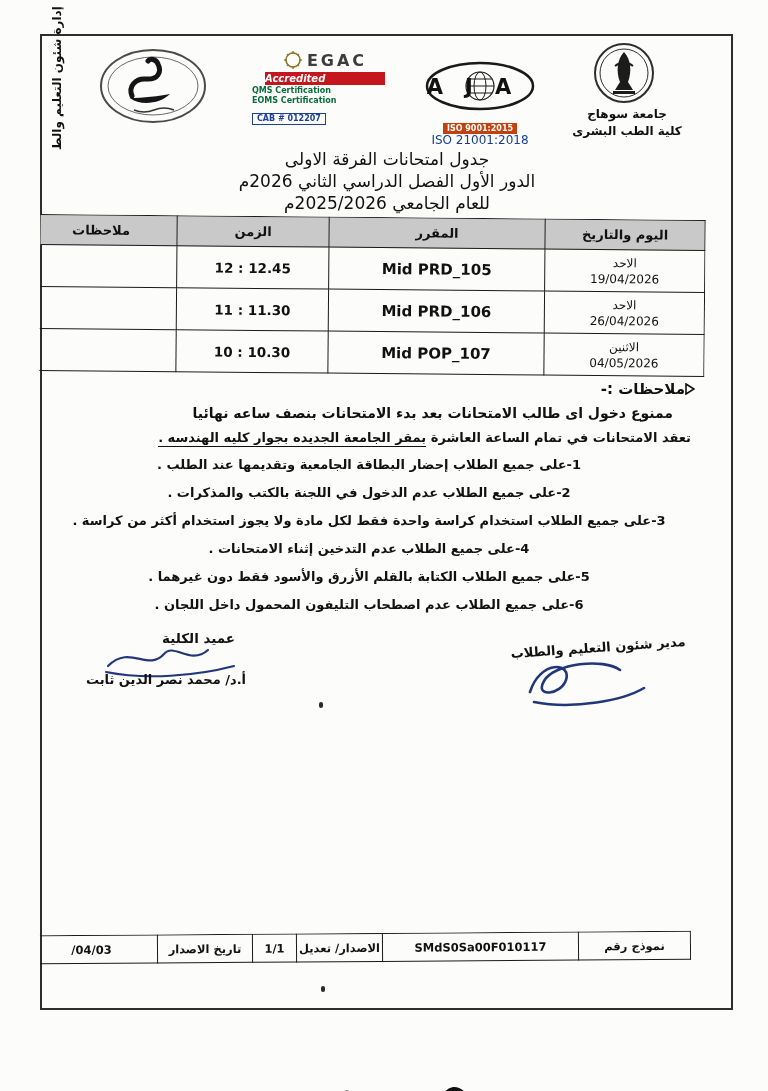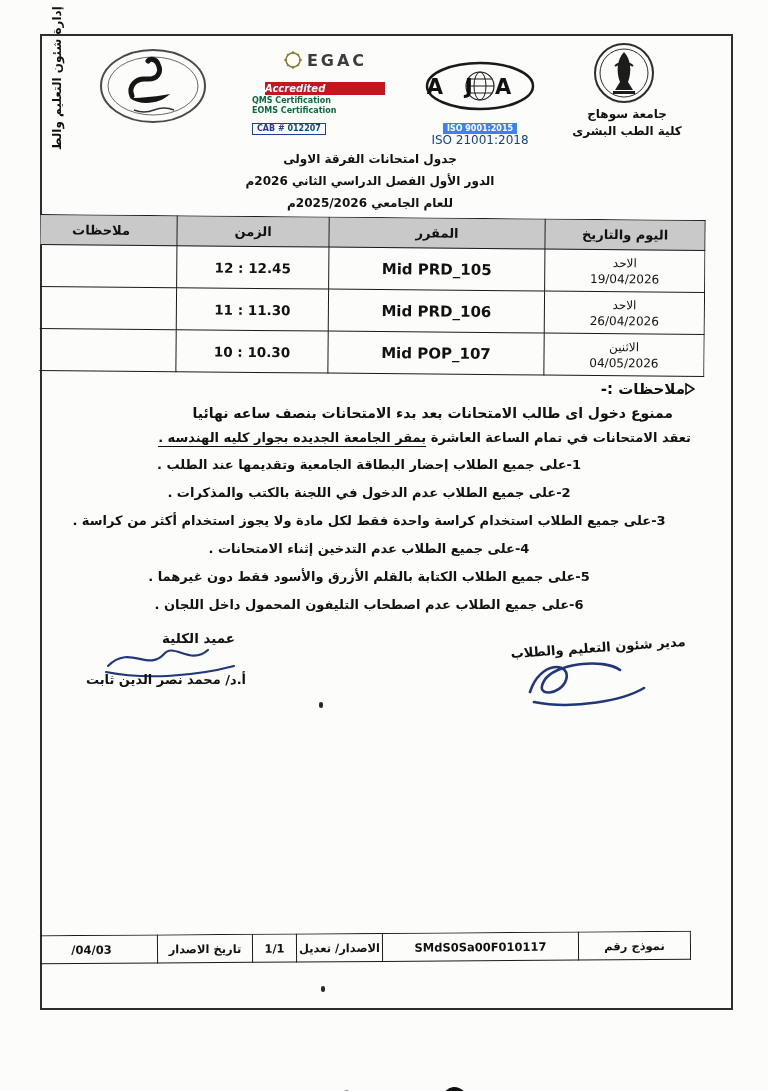--- a/index.html
+++ b/index.html
@@ -21,39 +21,39 @@
     transform:rotate(-90deg); transform-origin:0 0;
     font-size:12px; font-weight:bold; white-space:nowrap;
   }
 
   
   #logo-edu { left:98px; top:46px; }
   #logo-egac { left:252px; top:50px; width:146px; text-align:left; }
   .egac-top { display:flex; align-items:center; justify-content:center; gap:4px; }
   .egac-name { font-size:16px; font-weight:bold; letter-spacing:3px; color:#3c3c3c; }
   .egac-banner {
-    width:120px; margin:12px auto 1px auto; background:#c4161c; color:#fff;
+    width:120px; margin:2px auto 1px auto; background:#c4161c; color:#fff;
     font-size:10px; font-weight:bold; font-style:italic; padding:1px 0;
   }
   .egac-line { font-size:8px; font-weight:bold; color:#0a6b3c; line-height:10px; }
   .egac-cab {
     display:inline-block; font-size:8px; font-weight:bold; color:#1d3f94;
     border:1px solid #1d3f94; padding:0 4px; margin-top:1px; line-height:10px;
   }
   #logo-aja { left:424px; top:60px; width:112px; text-align:center; }
   .iso1 {
-    display:inline-block; background:#3b82f6; color:#fff;
+    display:inline-block; background:#c2410c; color:#fff;
     font-size:8px; font-weight:bold; padding:1px 4px; margin-top:2px; line-height:9px;
   }
   .iso2 { font-size:12px; font-weight:normal; color:#173f8f; line-height:10px; }
   #logo-univ { left:586px; top:42px; }
   #univ-text { left:562px; top:106px; width:130px; text-align:center; font-weight:bold; font-size:12px; line-height:17px; }
 
   
-  #title { left:124px; top:148px; width:492px; text-align:center; font-weight:bold; font-size:12px; line-height:22px; }
+  #title { left:141px; top:148px; width:492px; text-align:center; font-weight:normal; font-size:17px; line-height:22px; }
   #title div { white-space:nowrap; }
 
   
   #table-wrap { left:40px; top:217px; width:665px; height:165px; overflow:hidden; direction:rtl; transform:rotate(0.5deg); }
   #exam-table { border-collapse:collapse; table-layout:fixed; width:680px; direction:rtl; }
   #exam-table th, #exam-table td { border:1px solid #1a1a1a; text-align:center; vertical-align:middle; }
   #exam-table th { background:#c9c9c9; font-size:13px; font-weight:bold; height:30px; }
   #exam-table td { height:42px; }
   .c-day { font-size:12px; line-height:16px; }
   .c-day .date { direction:ltr; }

